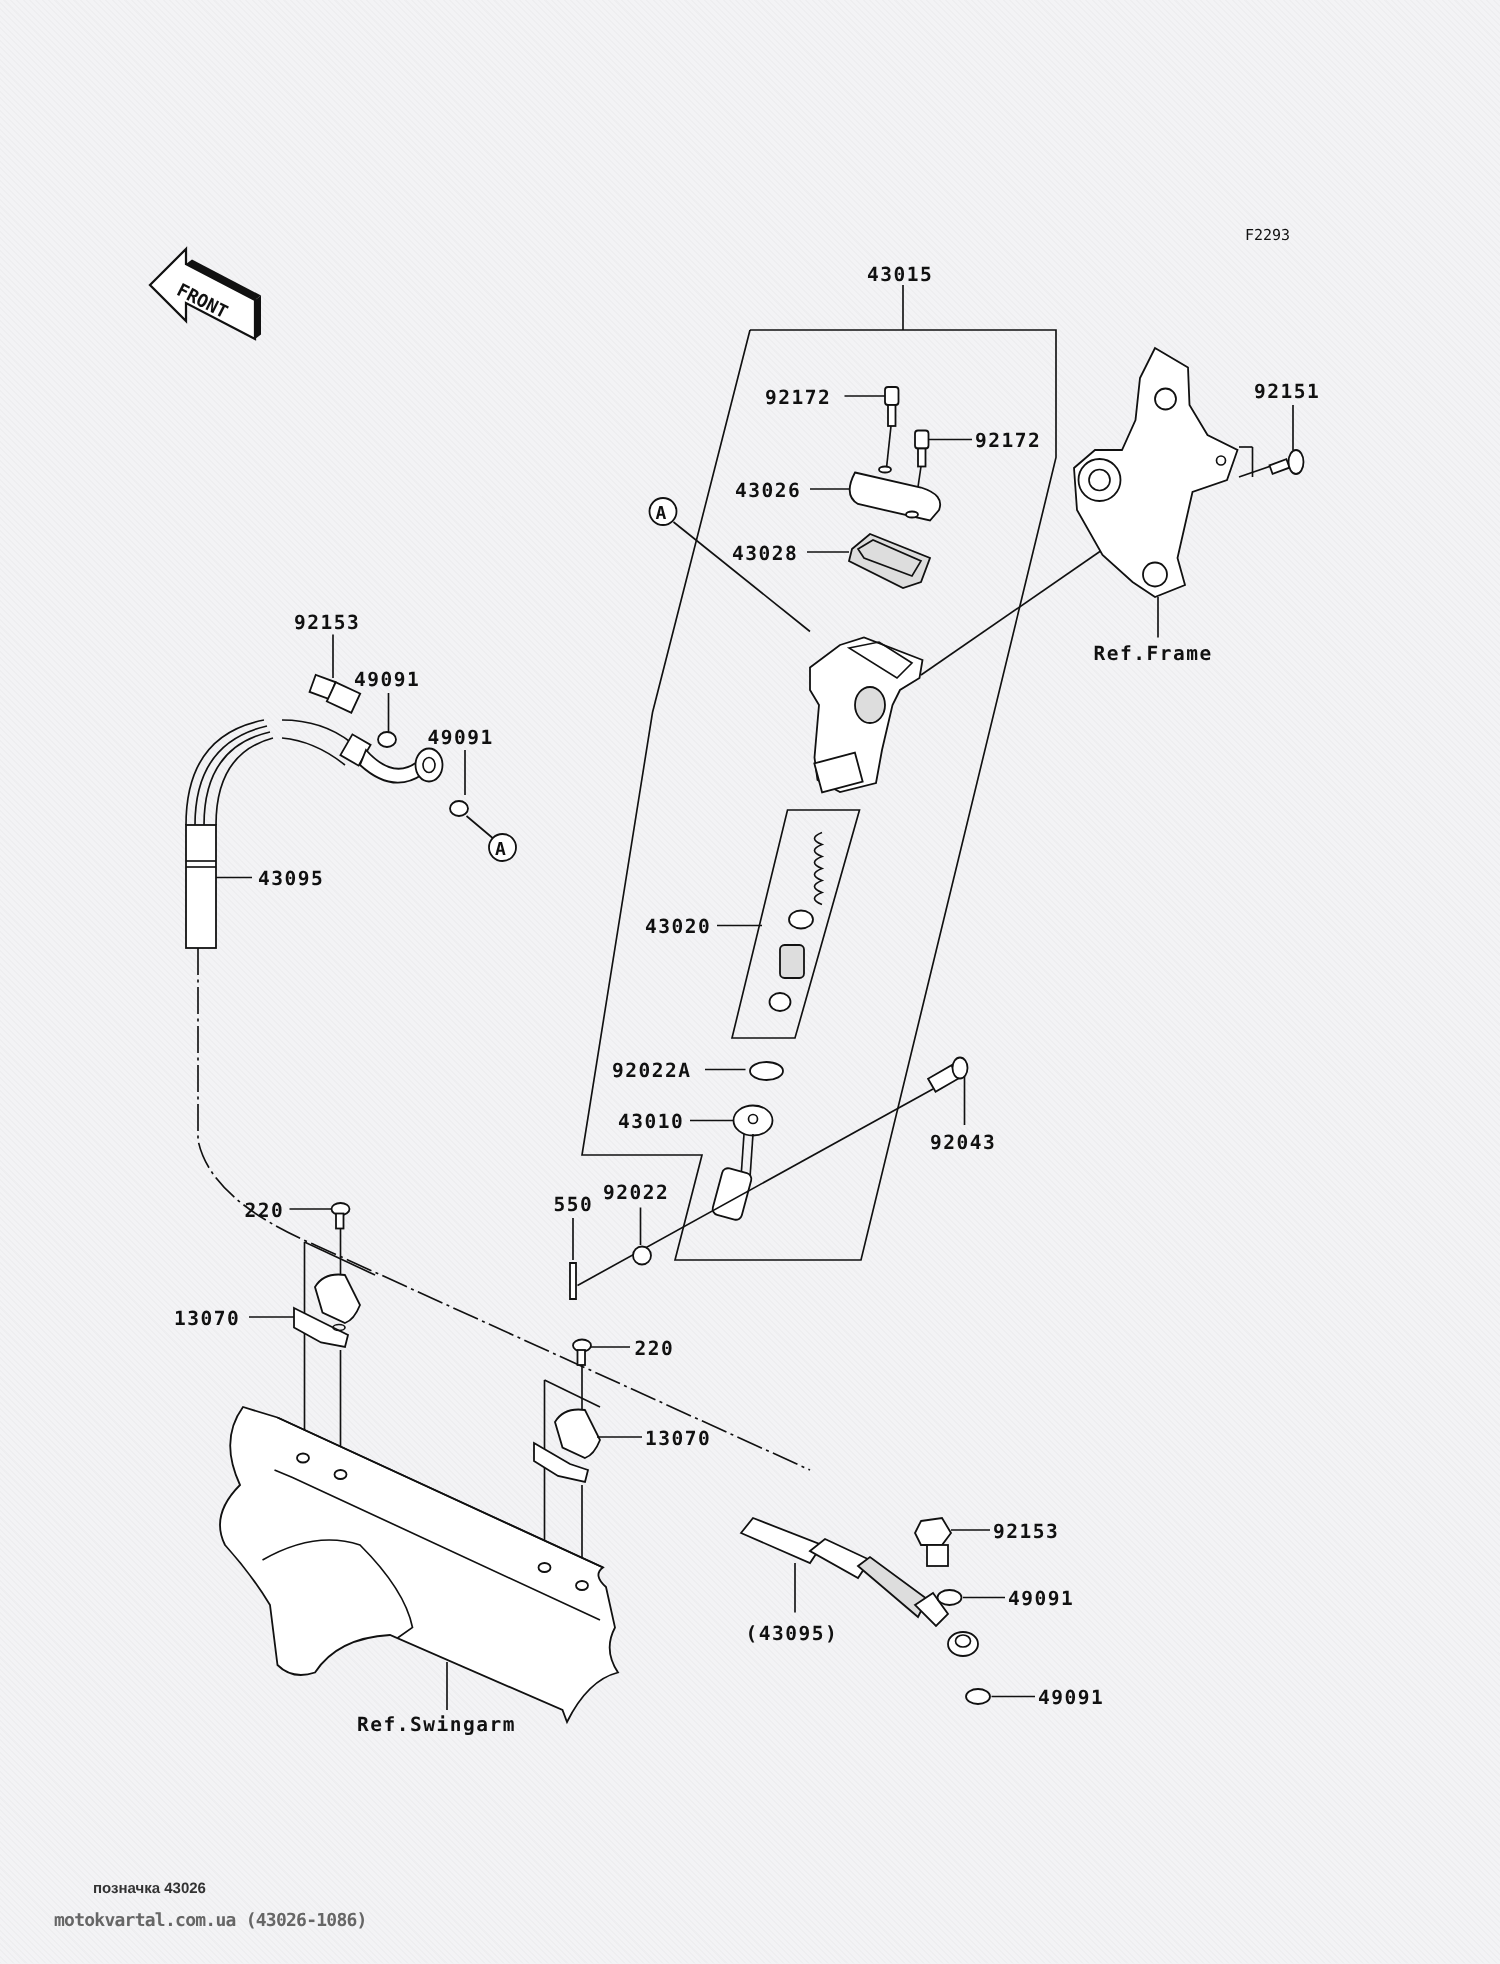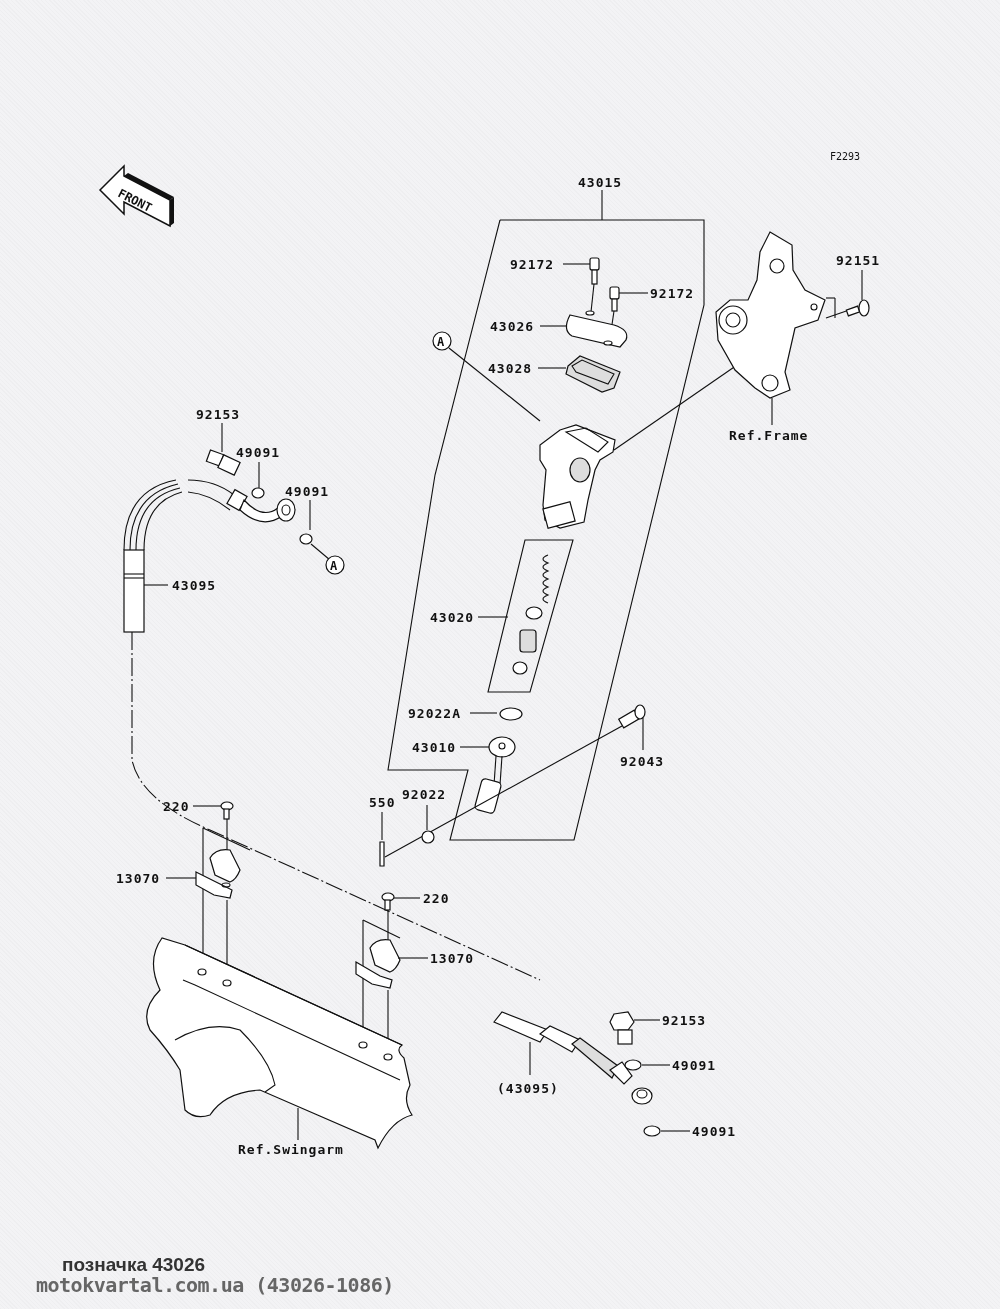--- a/index.html
+++ b/index.html
@@ -8,22 +8,22 @@
     background:#f3f3f5;
     background-image: repeating-linear-gradient(45deg, rgba(0,0,0,0.018) 0 1px, transparent 1px 3px);
     font-family: "DejaVu Sans Mono", monospace;
   }
   svg#diagram { position:absolute; left:0; top:0; }
   .lbl { font-family:"DejaVu Sans Mono", monospace; font-size:13px; font-weight:bold; fill:#111; letter-spacing:1px; }
   .fig { font-family:"DejaVu Sans Mono", monospace; font-size:10px; fill:#111; }
   .ln { stroke:#111; stroke-width:1.1; fill:none; }
   .part { stroke:#111; stroke-width:1.2; fill:#fff; }
   .partg { stroke:#111; stroke-width:1.2; fill:#ddd; }
-  .caption { position:absolute; left:62px; top:1254px; font-family:"Liberation Sans", sans-serif; font-weight:bold; font-size:19px; color:#333; }
-  .watermark { position:absolute; left:20px; top:1273px; font-family:"DejaVu Sans Mono", monospace; font-weight:bold; font-size:20px; color:#666; letter-spacing:-0.5px;padding-left:16px; }
+  .caption { position:absolute; left:62px; top:1254px; font-family:"Liberation Sans", sans-serif; font-weight:bold; font-size:10px; color:#333; }
+  .watermark { position:absolute; left:20px; top:1273px; font-family:"DejaVu Sans Mono", monospace; font-weight:bold; font-size:12px; color:#666; letter-spacing:-0.5px;padding-left:16px; }
 </style>
 </head>
 <body>
 
 <svg id="diagram" width="1000" height="1309" viewBox="0 0 1000 1309">
 
   <text class="fig" x="830" y="160">F2293</text>
 
   <g>
     <polygon points="100,190 124,166 124,176 170,200 170,226 124,202 124,214" fill="#fff" stroke="#111" stroke-width="1.5"></polygon>

